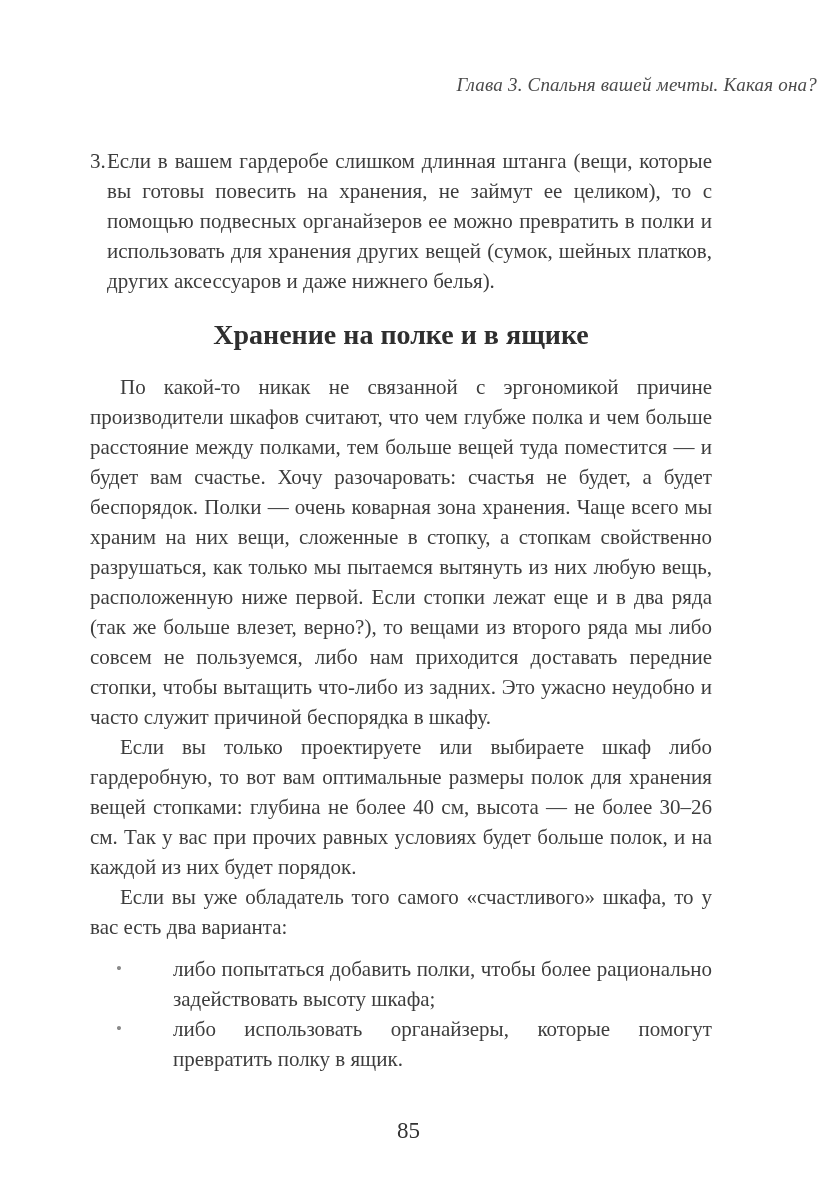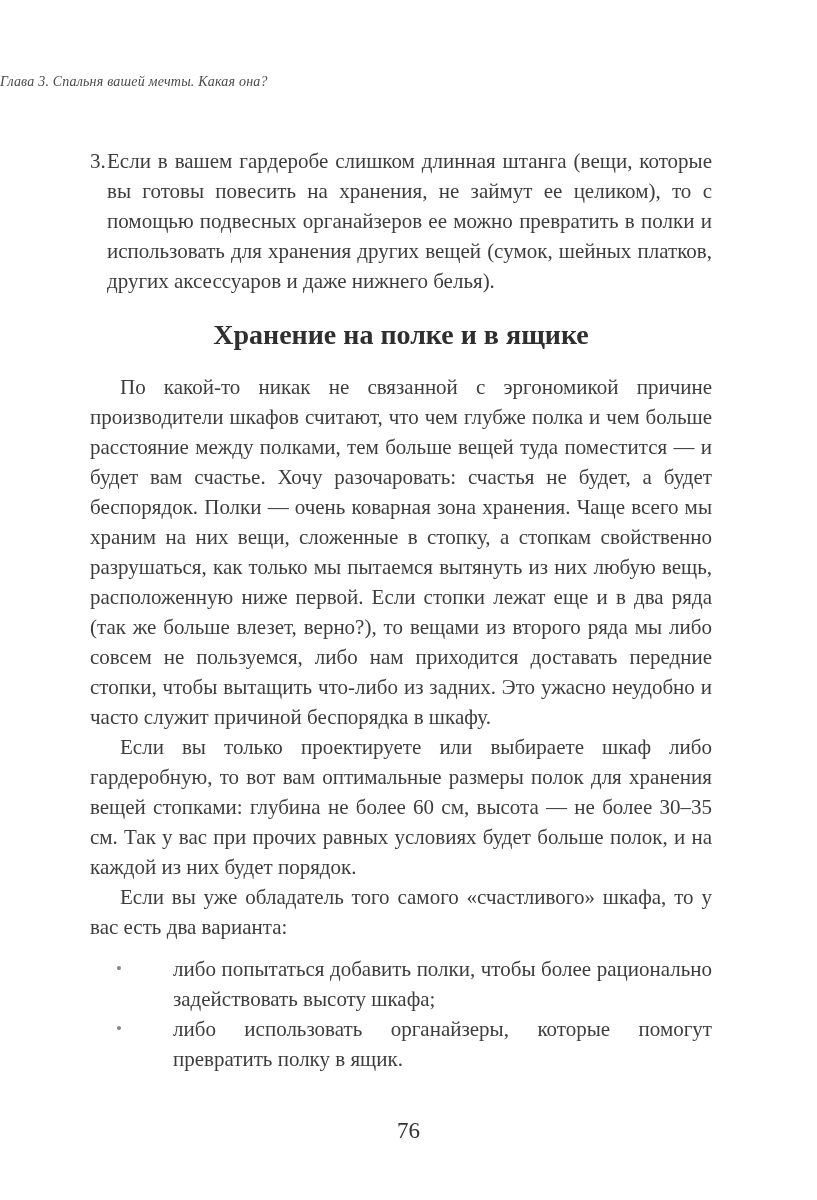--- a/index.html
+++ b/index.html
@@ -15,23 +15,23 @@
     background: #ffffff;
     font-family: "Liberation Serif", "DejaVu Serif", serif;
     color: #3d3d3d;
     overflow: hidden;
   }
   .running-head {
     position: absolute;
     top: 74px;
     left: 0;
     right: 0;
-    text-align: left;
+    text-align: right;
     font-style: italic;
-    font-size: 14px;
+    font-size: 19px;
     color: #4a4a4a;
     letter-spacing: 0.2px;
   }
   .content {
     position: absolute;
     top: 0;
     left: 90px;
     width: 622px;
   }
   .numbered-item {
@@ -107,32 +107,32 @@
 
     <div class="numbered-item">
       <span class="num">3.</span>
       <span class="txt">Если в вашем гардеробе слишком длинная штанга (вещи, которые вы готовы повесить на хранения, не займут ее целиком), то с помощью подвесных органайзеров ее можно превратить в полки и использовать для хранения других вещей (сумок, шейных платков, других аксессуаров и даже нижнего белья).</span>
     </div>
 
     <h2 class="section-heading">Хранение на полке и в ящике</h2>
 
     <div class="body-text">
       <p>По какой-то никак не связанной с эргономикой причине производители шкафов считают, что чем глубже полка и чем больше расстояние между полками, тем больше вещей туда поместится — и будет вам счастье. Хочу разочаровать: счастья не будет, а будет беспорядок. Полки — очень коварная зона хранения. Чаще всего мы храним на них вещи, сложенные в стопку, а стопкам свойственно разрушаться, как только мы пытаемся вытянуть из них любую вещь, расположенную ниже первой. Если стопки лежат еще и в два ряда (так же больше влезет, верно?), то вещами из второго ряда мы либо совсем не пользуемся, либо нам приходится доставать передние стопки, чтобы вытащить что-либо из задних. Это ужасно неудобно и часто служит причиной беспорядка в шкафу.</p>
-      <p>Если вы только проектируете или выбираете шкаф либо гардеробную, то вот вам оптимальные размеры полок для хранения вещей стопками: глубина не более 60 см, высота — не более 30–35 см. Так у вас при прочих равных условиях будет больше полок, и на каждой из них будет порядок.</p>
+      <p>Если вы только проектируете или выбираете шкаф либо гардеробную, то вот вам оптимальные размеры полок для хранения вещей стопками: глубина не более 40 см, высота — не более 30–26 см. Так у вас при прочих равных условиях будет больше полок, и на каждой из них будет порядок.</p>
       <p>Если вы уже обладатель того самого «счастливого» шкафа, то у вас есть два варианта:</p>
     </div>
 
     <div class="bullet-list">
       <div class="bullet-item">
         <span class="marker">•</span>
         <span class="b-txt">либо попытаться добавить полки, чтобы более рационально задействовать высоту шкафа;</span>
       </div>
       <div class="bullet-item">
         <span class="marker">•</span>
         <span class="b-txt">либо использовать органайзеры, которые помогут превратить полку в ящик.</span>
       </div>
     </div>
 
   </div>
 
-  <div class="page-number">76</div>
+  <div class="page-number">85</div>
 
 </div>
 
 </body></html>

